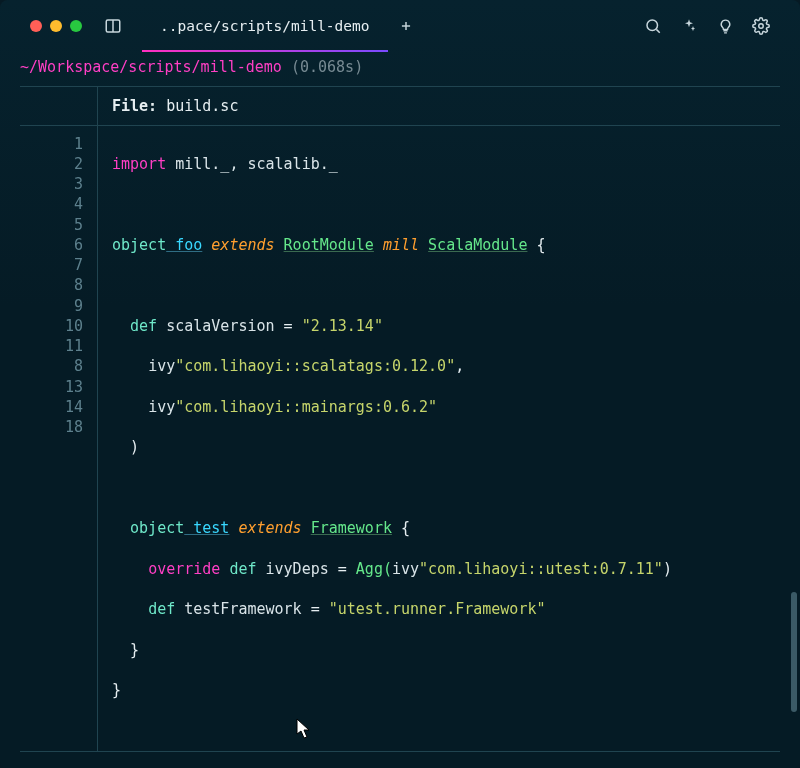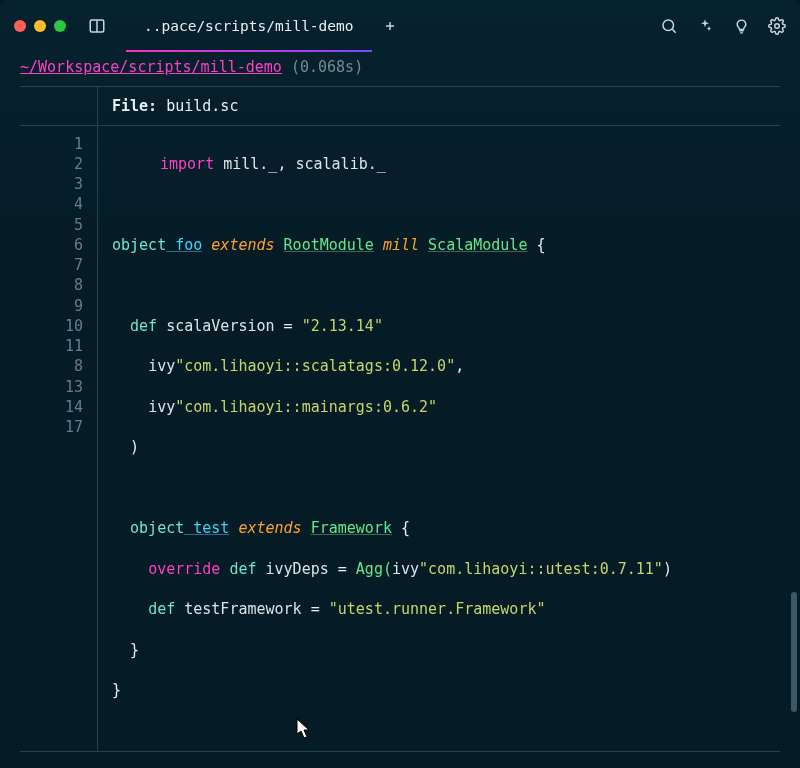--- a/index.html
+++ b/index.html
@@ -17,21 +17,21 @@
     background: linear-gradient(#06222e, #051b25 40%);
     border-radius: 8px;
     display: flex; flex-direction: column;
     position: relative;
   }
 
   
   .titlebar {
     height: 52px;
     display: flex; align-items: center;
-    padding: 0 14px;
+    padding: 0 30px;
     gap: 8px;
   }
   .traffic { display: flex; gap: 8px; margin-right: 10px; }
   .dot { width: 12px; height: 12px; border-radius: 50%; }
   .dot.red { background: #ff5f57; }
   .dot.yellow { background: #febc2e; }
   .dot.green { background: #28c840; }
   .tb-icon {
     width: 18px; height: 18px;
     color: #c7d6dc;
@@ -62,21 +62,21 @@
   .term {
     flex: 1;
     padding: 0 20px 16px 20px;
     display: flex; flex-direction: column;
     overflow: hidden;
     position: relative;
   }
   .spacer-top { height: 170px; }
 
   .prompt-line { white-space: pre; color: #778a93; margin-bottom: 4px; }
-  .prompt-path { color: #ff3fc5; text-decoration: underline; }
+  .prompt-path { color: #ff3fc5; }
   .cmd-line { white-space: pre; color: #e6eef1; margin-bottom: 10px; font-weight: 600; letter-spacing: 0.3px; }
 
   .hsep { border: none; border-top: 1px solid #204450; margin: 6px 0 0 0; }
 
   .file-header {
     display:flex;
     border-bottom: 1px solid #204450;
   }
   .gutter {
     width: 78px;
@@ -103,21 +103,21 @@
   .code-gutter div { height: 1.35em; }
   .code-body {
     padding: 8px 4px 10px 14px;
     line-height: 1.35;
     white-space: pre;
     font-size: 15px;
   }
   .code-body .line { height: 1.35em; }
 
   
-  .kw-import { color: #ff3fc5; margin-left: 48px; }
+  .kw-import { color: #ff3fc5; }
   .kw-object { color: #6fe8c9; }
   .kw-def    { color: #6fe8c9; }
   .kw-override { color: #ff3fc5; }
   .kw-extends { color: #ff9f2f; font-style: italic; }
   .kw-with    { color: #ff9f2f; font-style: italic; }
   .name-obj  { color: #39d8ff; }
   .name-type { color: #65e88b; text-decoration: underline; text-decoration-color: #3a6a50; }
   .name-type.nound { text-decoration: none; }
   .ident     { color: #d9e4e8; }
   .str       { color: #c6d56b; }
@@ -214,21 +214,21 @@
           <div>5</div>
           <div>6</div>
           <div>7</div>
           <div>8</div>
           <div>9</div>
           <div>10</div>
           <div>11</div>
           <div>8</div>
           <div>13</div>
           <div>14</div>
-          <div>17</div>
+          <div>18</div>
       </div>
       <div class="code-body">
 <div class="line"><span class="kw-import">import</span><span class="ident"> mill._, scalalib._</span></div>
 <div class="line"></div>
 <div class="line"><span class="kw-object">object</span><span class="name-obj under"> foo</span> <span class="kw-extends">extends</span> <span class="name-type">RootModule</span> <span class="kw-with">mill</span> <span class="name-type">ScalaModule</span><span class="punct"> {</span></div>
 <div class="line"></div>
 <div class="line">  <span class="kw-def">def</span><span class="name-def"> scalaVersion </span><span class="punct">= </span><span class="str">"2.13.14"</span></div>
 <div class="line">    <span class="ivy">ivy</span><span class="str">"com.lihaoyi::scalatags:0.12.0"</span><span class="punct">,</span></div>
 <div class="line">    <span class="ivy">ivy</span><span class="str">"com.lihaoyi::mainargs:0.6.2"</span></div>
 <div class="line">  <span class="punct">)</span></div>

